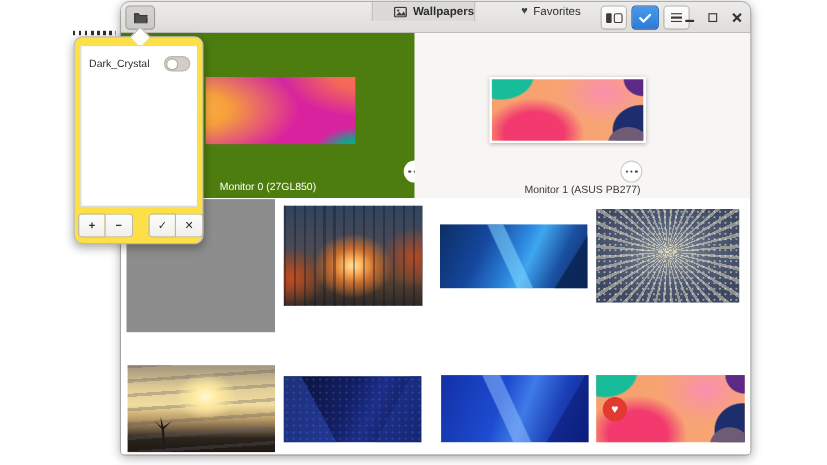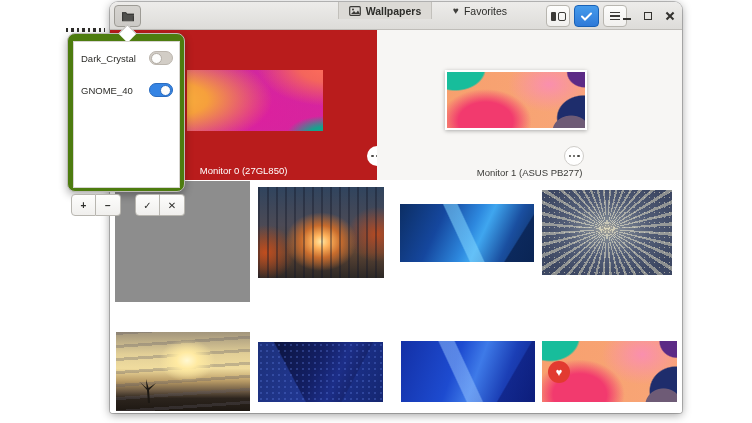--- a/index.html
+++ b/index.html
@@ -15,40 +15,40 @@
   
   .headerbar { position:absolute; left:0; top:0; width:572px; height:28px;
                background:linear-gradient(#edecea,#dddcd9);
                border-bottom:1px solid #bfbdb9; border-radius:8px 8px 0 0; }
   .hb-btn { position:absolute; top:3px; height:22px; border:1px solid #b8b6b0;
             border-radius:4px; background:linear-gradient(#fdfdfc,#f1f0ee);
             display:flex; align-items:center; justify-content:center; }
   .folder-btn { left:4px; width:27px; background:linear-gradient(#d6d4d0,#cccac6);
                 border-color:#9d9b95; }
   .tab { position:absolute; top:0; height:17px; display:flex; align-items:center;
-         justify-content:center; gap:5px; color:#2d2d2a; font-size:10.5px; }
+         justify-content:flex-end; gap:5px; color:#2d2d2a; font-size:10.5px; }
   .tab.active { background:#dcdad6; border-left:1px solid #c2c0bb;
                 border-right:1px solid #c2c0bb; font-weight:bold; }
   .tab .hearticon { font-size:10px; color:#40403d; line-height:1; }
   .win-ctl { position:absolute; top:8px; width:12px; height:12px; }
   .minimize-bar { position:absolute; left:2px; bottom:2px; width:8px; height:2px; background:#33322f; }
   .maximize-box { position:absolute; left:2px; top:2px; width:8px; height:8px; border:1.5px solid #33322f; }
   .close-x1,.close-x2 { position:absolute; left:1px; top:5px; width:10px; height:1.8px; background:#33322f; }
   .close-x1 { transform:rotate(45deg); } .close-x2 { transform:rotate(-45deg); }
   .span-ico { display:flex; gap:2px; align-items:center; }
   .span-ico .a { width:5px; height:9px; background:#3c3b38; border-radius:1px; }
   .span-ico .b { width:8px; height:9px; border:1.5px solid #3c3b38; border-radius:2px; }
   .apply-btn { background:linear-gradient(#459bec,#2f7ad8); border-color:#1961b5; }
   .menu-lines { display:flex; flex-direction:column; gap:2px; }
   .menu-lines i { width:10px; height:1.6px; background:#3c3b38; }
 
   
   .monitors { position:absolute; left:0; top:28px; width:572px; height:150px; display:flex; }
   .pane { position:relative; height:150px; }
-  .pane0 { width:290px; background:#b91c1c;text-decoration:underline; }
+  .pane0 { width:290px; background:#4d7c0f;text-decoration:underline; }
   .pane1 { width:331px; background:#f7f6f4; }
   .mon-art { position:absolute; }
   .art-m0 { left:77px; top:40px; width:136px; height:61px;
     background:
       radial-gradient(120% 130% at 102% 106%, #14a38d 0%, #14a38d 10%, rgba(20,163,141,0) 24%),
       radial-gradient(110% 140% at 104% -8%, #ff6f5a 0%, #f4655c 20%, rgba(244,101,92,0) 48%),
       radial-gradient(140% 150% at -10% 48%, #f9b13c 0%, #f6a03c 18%, rgba(246,160,60,0) 52%),
       radial-gradient(95% 120% at 46% 68%, #dd1f9e 0%, rgba(221,31,158,0) 78%),
       linear-gradient(115deg,#c62f9f,#d6259e); }
   .art-m1, .art-heart { 
@@ -110,22 +110,22 @@
     background:
       linear-gradient(65deg, rgba(255,255,255,0) 40%, rgba(150,195,255,.5) 41%, rgba(150,195,255,.5) 50%, rgba(255,255,255,0) 51%),
       linear-gradient(-60deg, rgba(12,26,118,.6) 22%, rgba(0,0,0,0) 23%),
       linear-gradient(110deg,#1330a6 0%, #1d4bd0 40%, #3e7ae8 56%, #1b3fb6 76%, #0d2384 100%); }
   .t-heart { left:432px; top:161px; width:135px; height:61px; }
   .fav-badge { position:absolute; left:6px; top:20px; width:22px; height:22px; border-radius:50%;
                background:#e23a30; display:flex; align-items:center; justify-content:center; }
   .fav-badge span { color:#ffffff; font-size:11px; line-height:1; }
 
   
-  .popover { position:absolute; left:67px; top:33px; width:118px; height:159px;
-             background:#4d7c0f; border:1px solid #bdbbb7; border-radius:8px;
+  .popover { position:absolute; left:67px; top:33px; width:118px; height:189px;
+             background:#fde047; border:1px solid #bdbbb7; border-radius:8px;
              box-shadow:0 3px 9px rgba(0,0,0,.32); z-index:5; }
   .pop-arrow { position:absolute; left:53px; top:-7px; width:13px; height:13px; background:#ffffff;
                border-left:1px solid #bdbbb7; border-top:1px solid #bdbbb7; transform:rotate(45deg); }
   .pop-frame { position:absolute; left:5px; top:7px; width:107px; height:147px;
                border:1px solid #d7d5d1; background:#ffffff; overflow:hidden; }
   .pop-row { position:relative; height:32px; display:flex; align-items:center;
              padding:0 6px 0 7px; justify-content:space-between; }
   .pop-row .lbl { font-size:9.5px; color:#2c2c29; }
   .switch { width:24px; height:14px; border-radius:7px; background:#d2cdc6;
             border:1px solid #bcb6ae; position:relative; flex:none; }
@@ -248,26 +248,20 @@
 
   <div class="popover">
     <div class="pop-arrow"></div>
     <div class="pop-frame">
       <div class="pop-row">
         <span class="lbl">Dark_Crystal</span>
         <span class="switch">
             <span class="knob"></span>
           </span>
       </div>
-      <div class="pop-row">
-        <span class="lbl">GNOME_40</span>
-        <span class="switch on">
-            <span class="knob"></span>
-          </span>
-      </div>
     </div>
     <div class="pop-actions">
       <div class="btn-group bg-left">
         <div class="pop-btn">+</div>
         <div class="pop-btn">−</div>
       </div>
       <div class="btn-group bg-right">
         <div class="pop-btn">✓</div>
         <div class="pop-btn">✕</div>
       </div>

